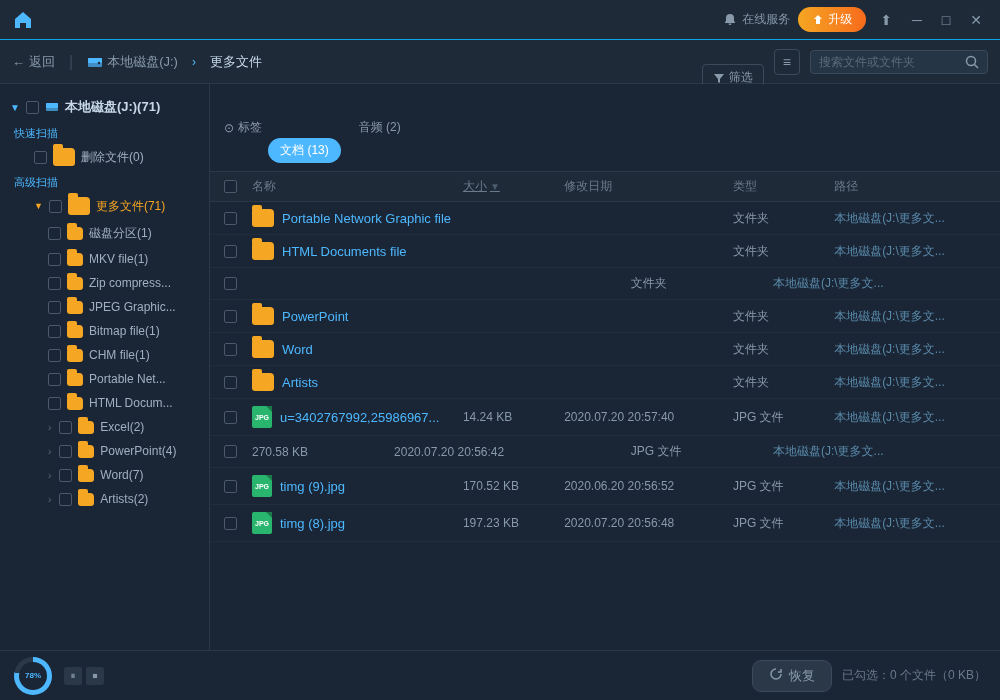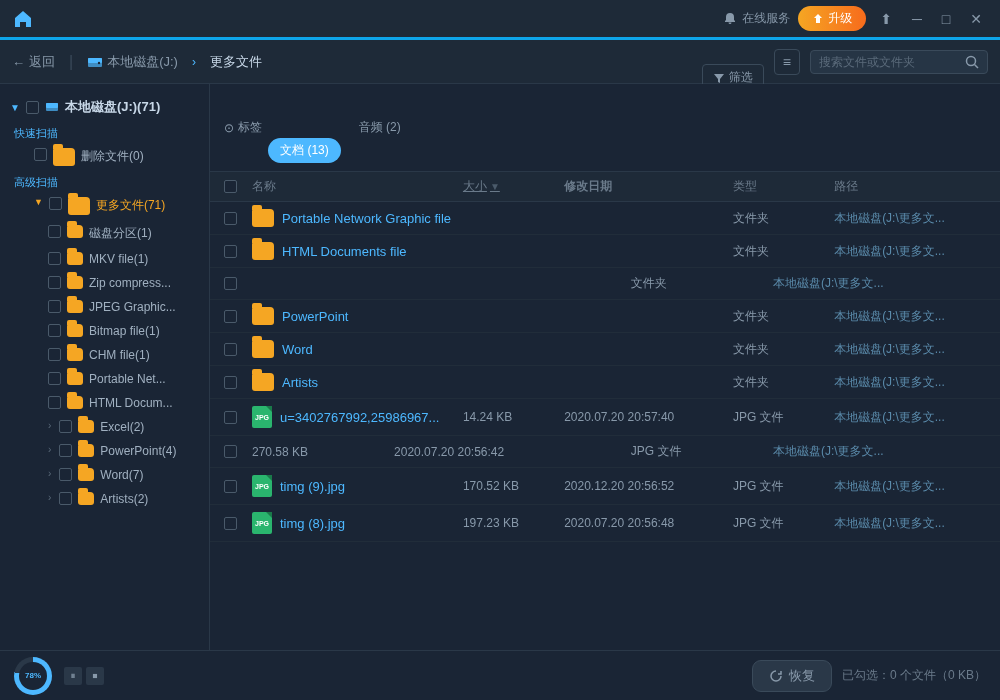--- a/index.html
+++ b/index.html
@@ -14,21 +14,21 @@
     }
 
     
     #titlebar {
       height: 40px;
       background: #1e2a38;
       display: flex;
       align-items: center;
       justify-content: space-between;
       padding: 0 12px;
-      border-bottom: 3px solid #0ea5e9;
+      border-bottom: 1px solid #0ea5e9;
     }
     #titlebar-left { display: flex; align-items: center; gap: 10px; }
     #titlebar-right { display: flex; align-items: center; gap: 8px; }
     .online-service-btn {
       display: flex; align-items: center; gap: 5px;
       color: #8899aa; font-size: 12px; cursor: pointer;
     }
     .upgrade-btn {
       background: linear-gradient(90deg, #f5a623, #f76b1c);
       color: #fff;
@@ -103,21 +103,21 @@
       display: flex; align-items: center; gap: 6px;
       padding: 6px 10px; font-size: 13px; font-weight: bold;
       color: #c8d8e8;
     }
     .sidebar-header .expand-icon { color: #4db8ff; font-size: 10px; }
     .sidebar-section-label {
       color: #4db8ff; font-size: 11px; padding: 4px 14px 2px 14px;
       cursor: pointer;
     }
     .sidebar-item {
-      display: flex; gap: 6px;
+      display: flex; align-items: center; gap: 6px;
       padding: 5px 10px 5px 20px; cursor: pointer; color: #a0b0c0;
     }
     .sidebar-item .expand-arrow { color: #5a6a7a; font-size: 10px; margin-right: 2px; }
     .checkbox-sm {
       width: 13px; height: 13px; border: 1px solid #4a5a6a;
       background: #1a2535; border-radius: 2px; flex-shrink: 0;
     }
     .sub-item { padding-left: 34px; }
     .sub-sub-item { padding-left: 48px; }
 
@@ -146,21 +146,21 @@
 
     
     #table-header {
       display: flex; align-items: center;
       padding: 6px 14px; border-bottom: 1px solid #2a3848;
       background: #1e2a38; color: #6a7a8a; font-size: 12px;
     }
     .th-check { width: 28px; flex-shrink: 0; }
     .th-name { flex: 2.5; }
     .th-size { flex: 1.2; display: flex; align-items: center; gap: 3px; text-decoration: underline; }
-    .th-date { flex: 2; font-weight: bold; }
+    .th-date { flex: 2; }
     .th-type { flex: 1.2; }
     .th-path { flex: 1.8; }
     .sort-icon { color: #4a5a6a; font-size: 10px; }
 
     
     #filelist {
       flex: 1;
       overflow-y: auto;
     }
     .file-row {
@@ -244,21 +244,21 @@
       width: 18px; height: 18px;
       background: #2a3848; border-radius: 2px;
       display: flex; align-items: center; justify-content: center;
       color: #8899aa; font-size: 10px; cursor: pointer;
     }
     .status-text { flex: 1; }
     .status-title { color: #c8d8e8; font-size: 13px; font-weight: bold; }
     .status-detail { color: #6a7a8a; font-size: 11px; margin-top: 2px; }
     .status-right { display: flex; align-items: center; gap: 10px; margin-left: auto; }
     .restore-btn {
-      display: flex; align-items: center; gap: 6px;
+      display: flex; align-items: flex-start; gap: 6px;
       background: #2a3848; border: 1px solid #3a4a5a;
       border-radius: 9px; padding: 6px 16px;
       color: #8899aa; font-size: 13px; cursor: pointer;
     }
     .selected-info { color: #6a7a8a; font-size: 12px; }
   </style>
 </head>
 <body>
 
 <div id="titlebar">
@@ -544,21 +544,21 @@
     </div>
         <div class="file-row">
       <div class="fc">
         <div class="checkbox-sm"></div>
       </div>
       <div class="fn">
         <div class="jpg-ico">JPG</div>
         <span class="file-name-text">timg (9).jpg</span>
       </div>
       <div class="fs">170.52 KB</div>
-      <div class="fd">2020.12.20 20:56:52</div>
+      <div class="fd">2020.06.20 20:56:52</div>
       <div class="ft">JPG 文件</div>
       <div class="fp">本地磁盘(J:\更多文...</div>
     </div>
         <div class="file-row">
       <div class="fc">
         <div class="checkbox-sm"></div>
       </div>
       <div class="fn">
         <div class="jpg-ico">JPG</div>
         <span class="file-name-text">timg (8).jpg</span>

